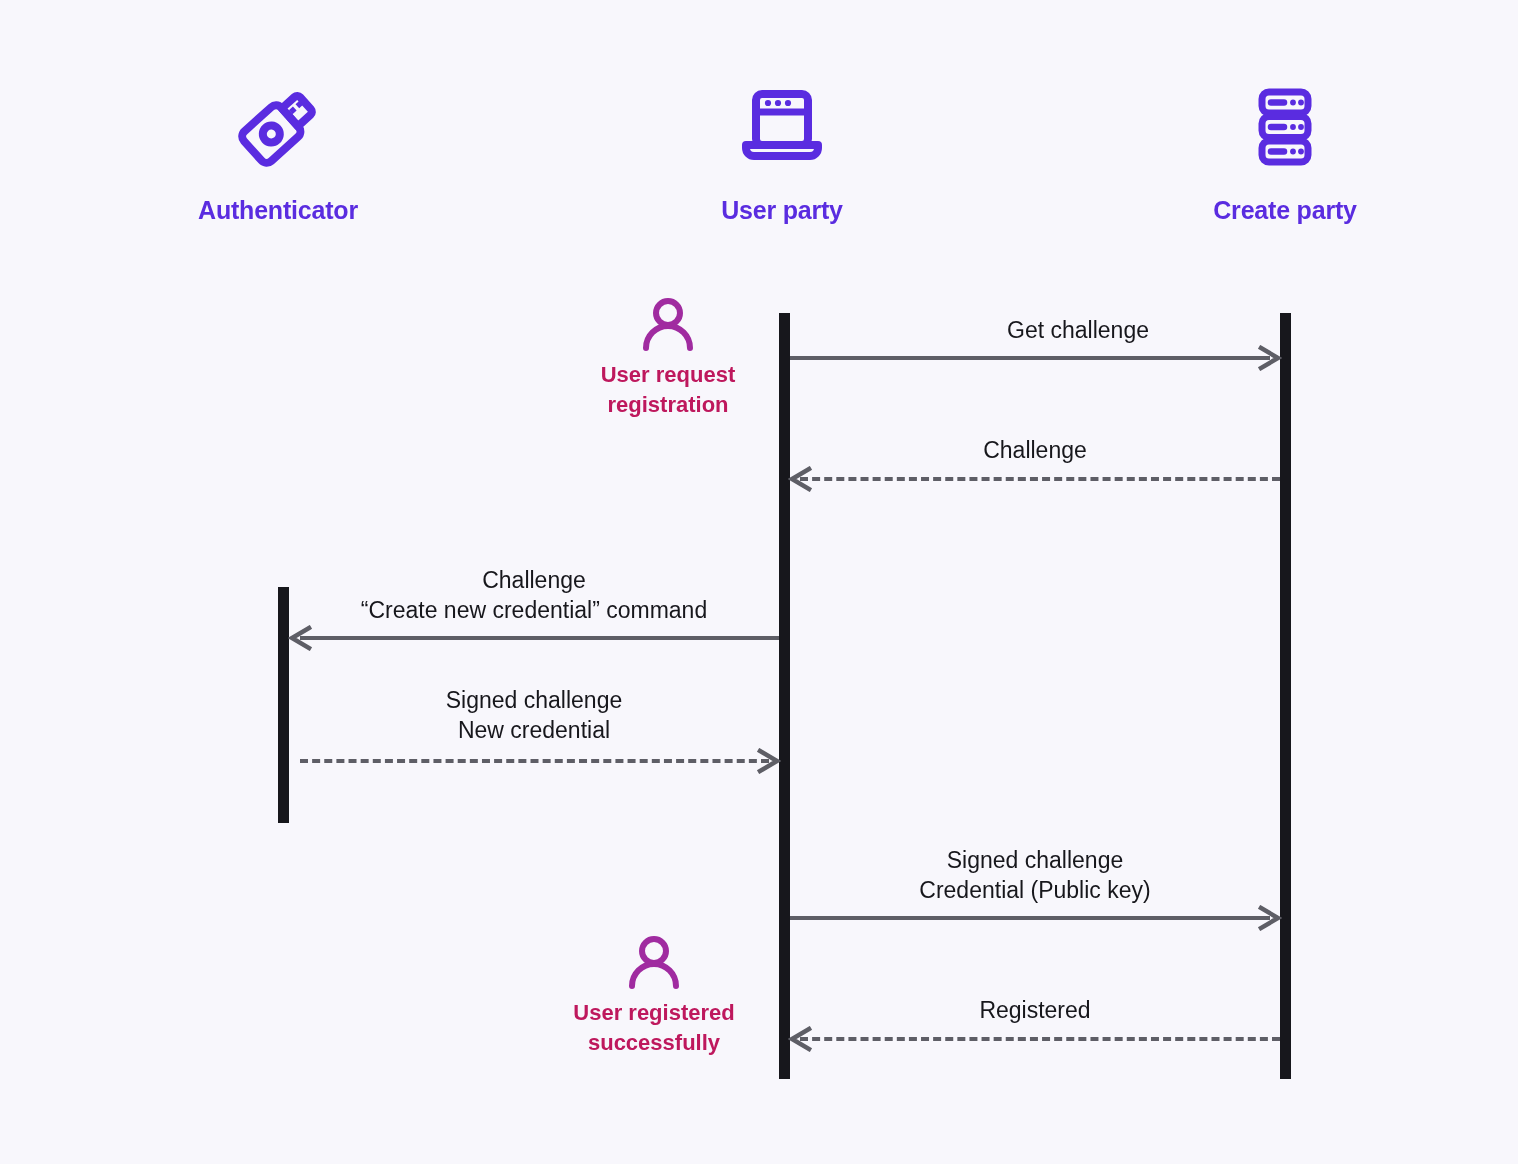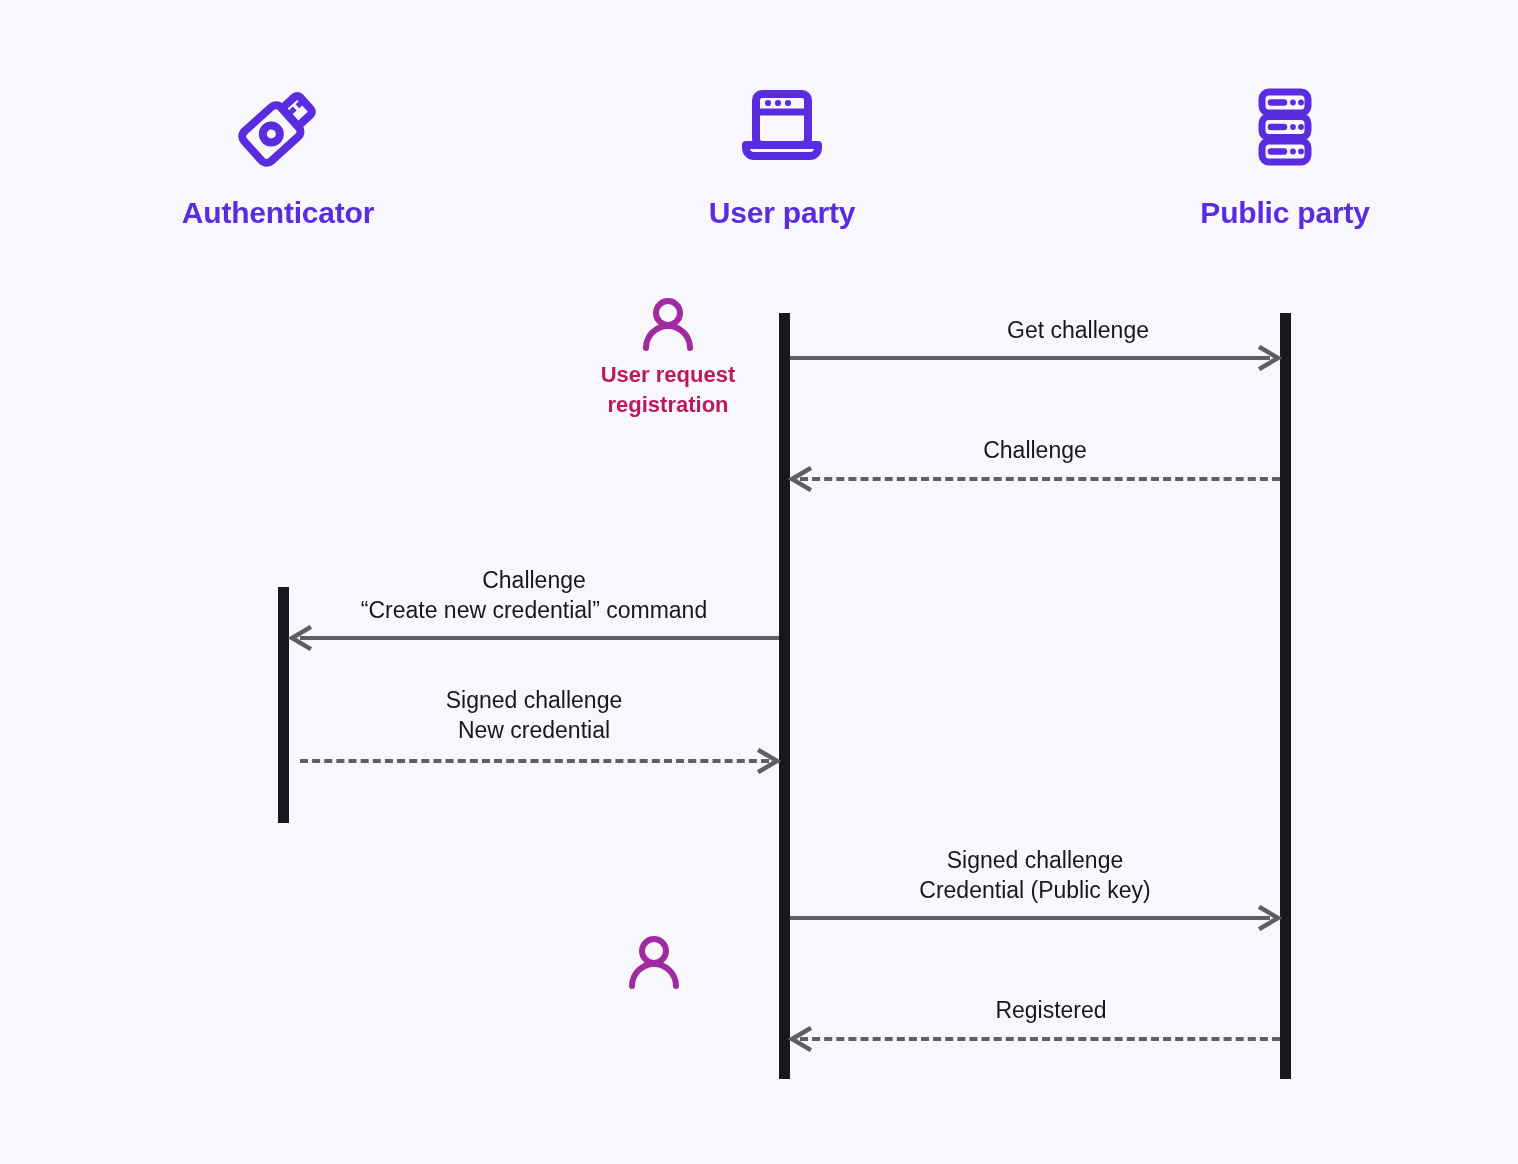--- a/index.html
+++ b/index.html
@@ -31,21 +31,21 @@
     text-align: center;
   }
   .actor-icon {
     display: block;
     height: 96px;
     margin: 0 auto 0 auto;
   }
   .actor-label {
     display: block;
     margin-top: 22px;
-    font-size: 30px;
+    font-size: 25px;
     font-weight: 700;
     letter-spacing: -0.2px;
     color: #5a2ce0;
     white-space: nowrap;
   }
 
   
   .lifeline {
     position: absolute;
     width: 11px;
@@ -145,21 +145,21 @@
         <line x1="36" y1="49" x2="49" y2="49" stroke="#5a2ce0" stroke-width="6.5" stroke-linecap="round"></line>
         <circle cx="58" cy="49" r="2.9" fill="#5a2ce0"></circle>
         <circle cx="66" cy="49" r="2.9" fill="#5a2ce0"></circle>
 
         <rect x="27" y="63" width="46" height="21" rx="7" ry="7" stroke="#5a2ce0" stroke-width="7"></rect>
         <line x1="36" y1="73.5" x2="49" y2="73.5" stroke="#5a2ce0" stroke-width="6.5" stroke-linecap="round"></line>
         <circle cx="58" cy="73.5" r="2.9" fill="#5a2ce0"></circle>
         <circle cx="66" cy="73.5" r="2.9" fill="#5a2ce0"></circle>
       </svg>
     </span>
-    <span class="actor-label">Public party</span>
+    <span class="actor-label">Create party</span>
   </div>
 
   <div class="lifeline" style="left:278px; top:587px; height:236px;"></div>
 
   <div class="lifeline" style="left:779px; top:313px; height:766px;"></div>
 
   <div class="lifeline" style="left:1280px; top:313px; height:766px;"></div>
 
   <div class="note" style="left:558px; top:296px;">
     <span class="note-icon">
@@ -173,20 +173,22 @@
   </div>
 
 
   <div class="note" style="left:544px; top:934px;">
     <span class="note-icon">
       <svg width="58" height="56" viewBox="0 0 58 56" fill="none" xmlns="http://www.w3.org/2000/svg">
         <circle cx="29" cy="17" r="12" stroke="#a02ba0" stroke-width="6"></circle>
         <path d="M7 52 a22 22 0 0 1 44 0" stroke="#a02ba0" stroke-width="6" stroke-linecap="round"></path>
       </svg>
     </span>
+    <span class="note-text">User registered
+successfully</span>
   </div>
 
   <div class="msg-label" style="left:790px; top:315px; width:576px;">Get challenge</div>
   <div class="msg-line" style="left:790px; top:356px; width:480px;"></div>
   <span class="arrowhead" style="left:1256px; top:345px;">
     <svg width="26" height="26" viewBox="0 0 26 26" fill="none" xmlns="http://www.w3.org/2000/svg">
       <path d="M5 3 L22 13 L5 23" stroke="#5e5e66" stroke-width="4.5" stroke-linecap="square" stroke-linejoin="miter"></path>
     </svg>
   </span>
 
@@ -224,21 +226,21 @@
     <div>Signed challenge</div>
     <div>Credential (Public key)</div>
   </div>
   <div class="msg-line" style="left:790px; top:916px; width:480px;"></div>
   <span class="arrowhead" style="left:1256px; top:905px;">
     <svg width="26" height="26" viewBox="0 0 26 26" fill="none" xmlns="http://www.w3.org/2000/svg">
       <path d="M5 3 L22 13 L5 23" stroke="#5e5e66" stroke-width="4.5" stroke-linecap="square" stroke-linejoin="miter"></path>
     </svg>
   </span>
 
-  <div class="msg-label" style="left:790px; top:995px; width:490px;padding-left:16px;">Registered</div>
+  <div class="msg-label" style="left:790px; top:995px; width:490px;">Registered</div>
   <div class="msg-line dashed" style="left:800px; top:1037px; width:480px;"></div>
   <span class="arrowhead" style="left:788px; top:1026px;">
     <svg width="26" height="26" viewBox="0 0 26 26" fill="none" xmlns="http://www.w3.org/2000/svg">
       <path d="M21 3 L4 13 L21 23" stroke="#5e5e66" stroke-width="4.5" stroke-linecap="square" stroke-linejoin="miter"></path>
     </svg>
   </span>
 
 </div>
 
 </body></html>

